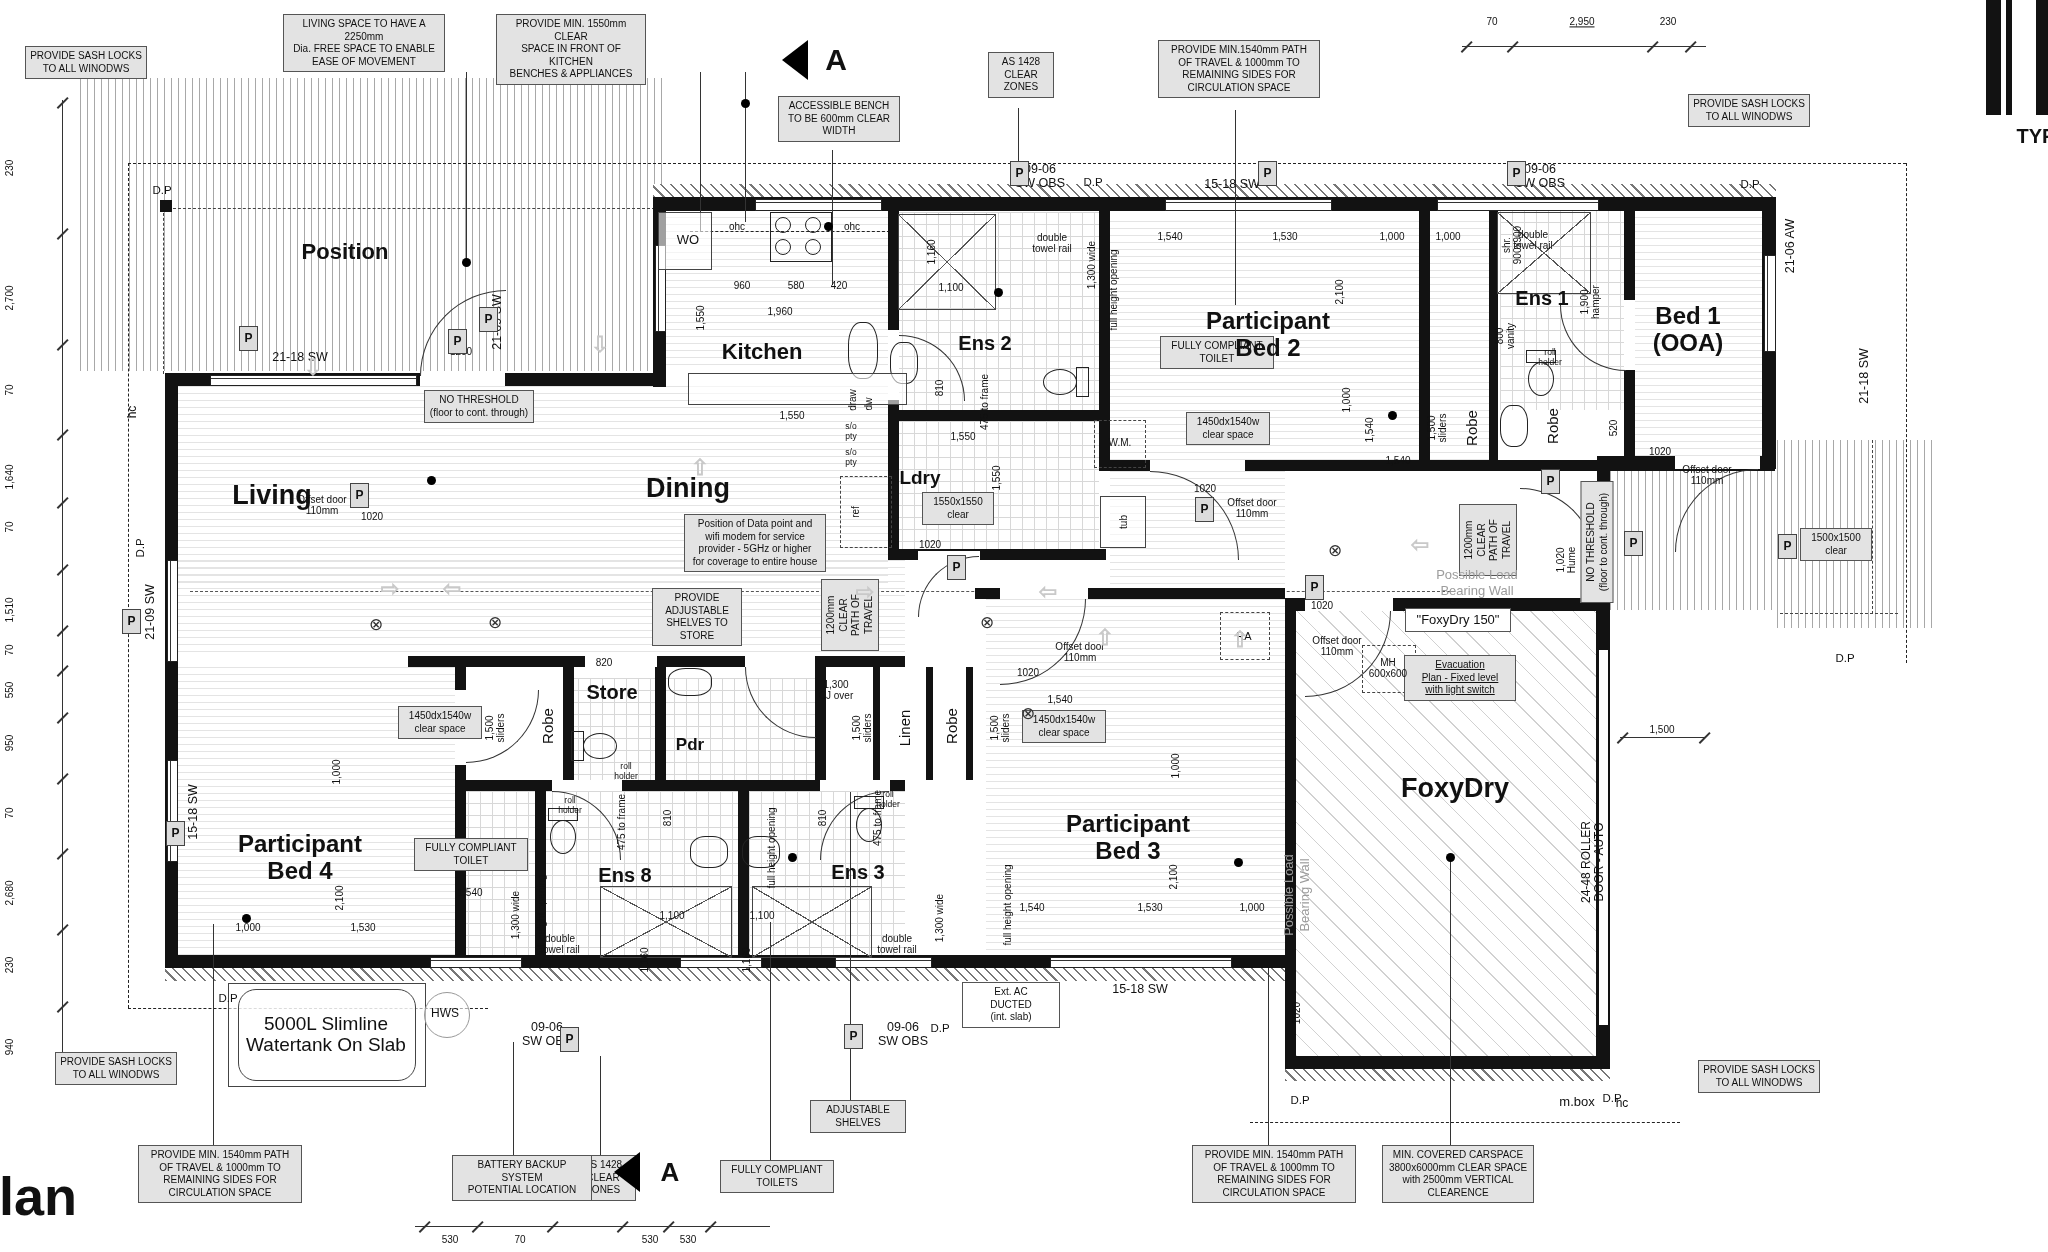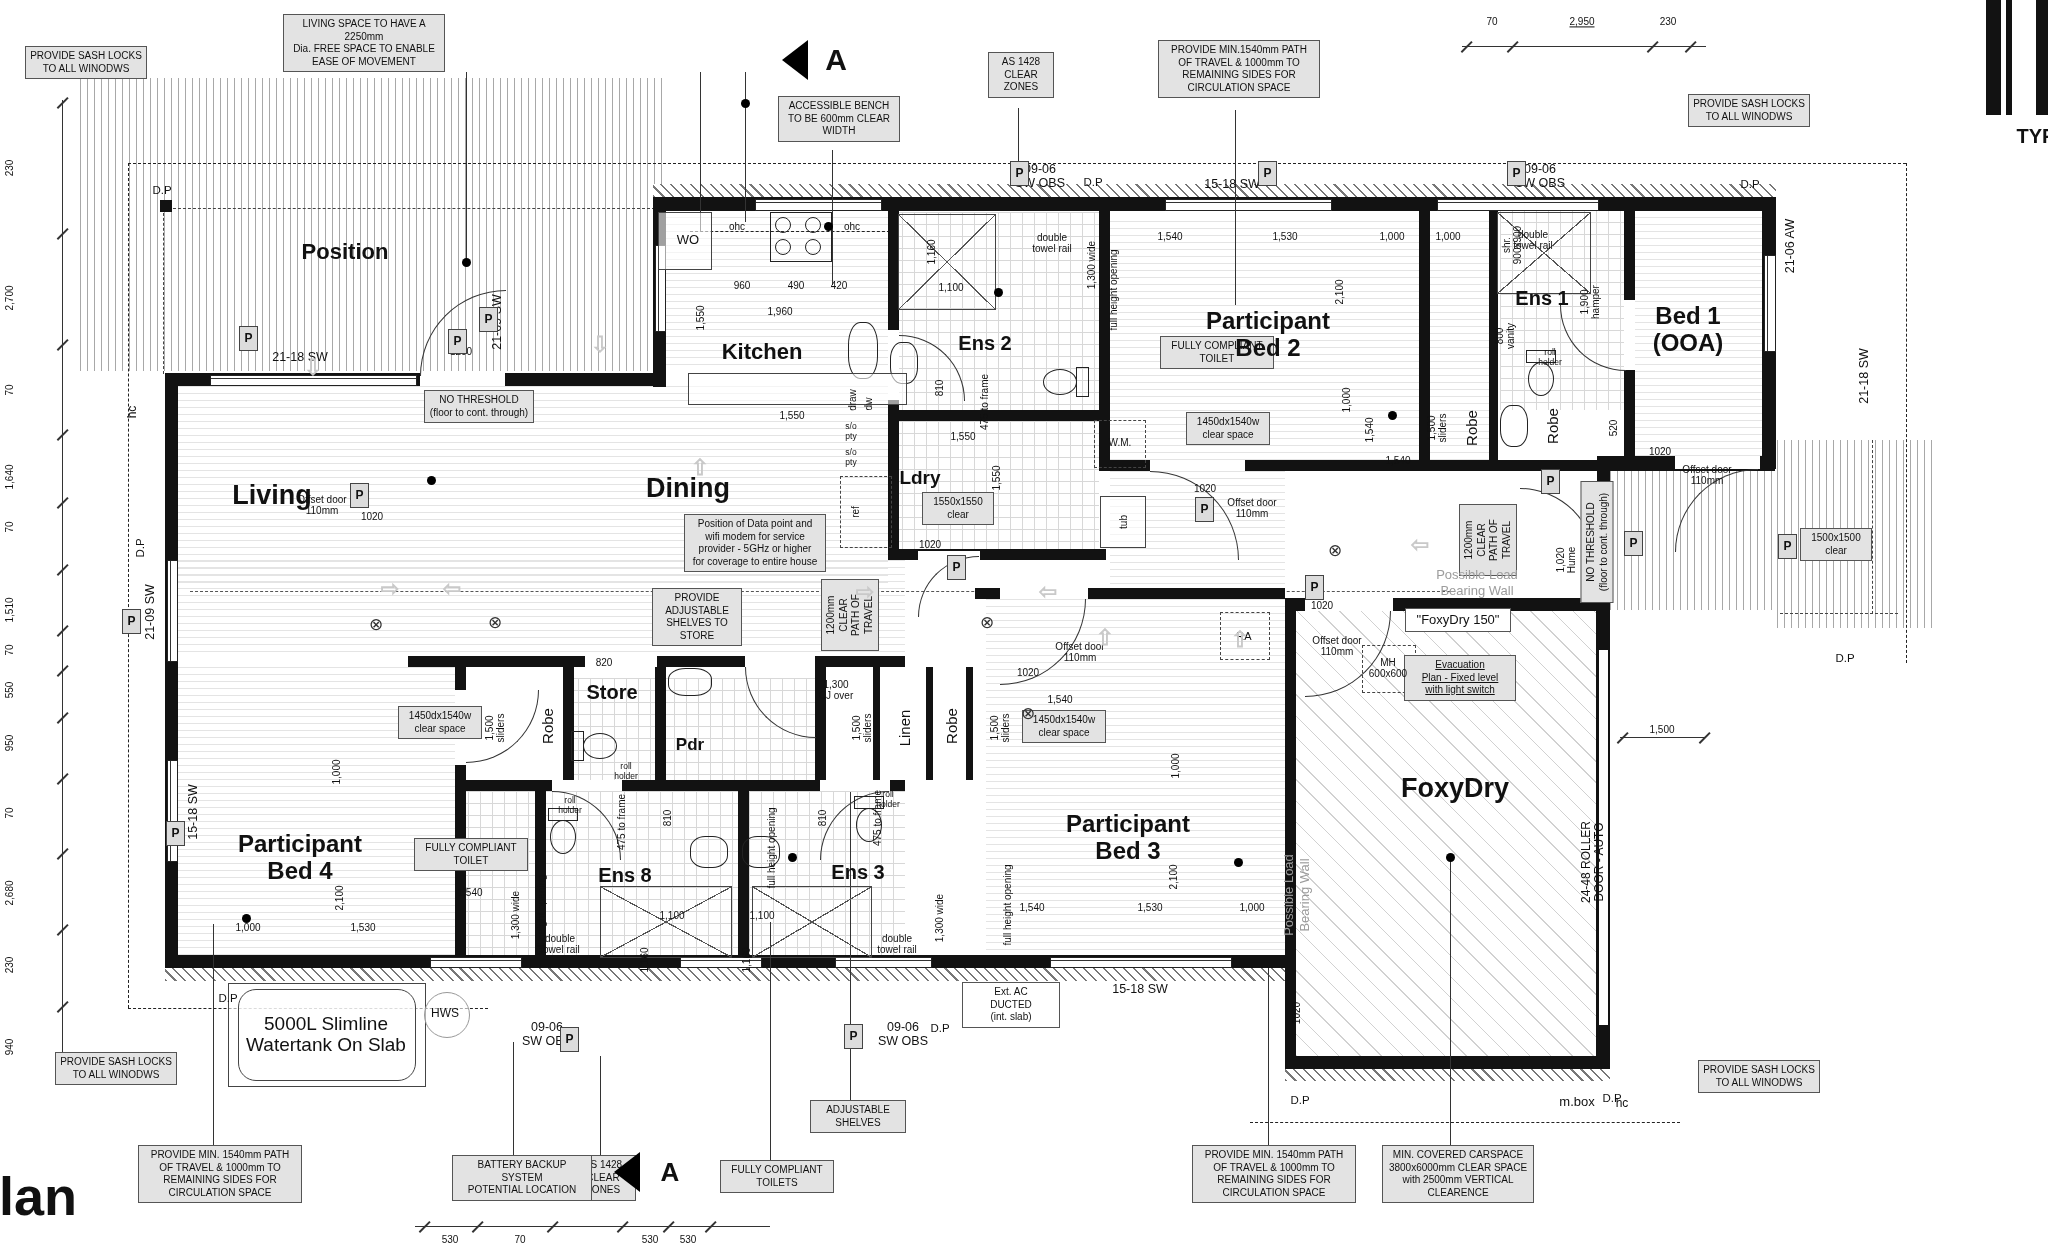--- a/index.html
+++ b/index.html
@@ -261,20 +261,23 @@
       <i style="left: 4px; top: 4px;"></i>
       <i style="left: 34px; top: 4px;"></i>
       <i style="left: 4px; top: 26px;"></i>
       <i style="left: 34px; top: 26px;"></i>
     </div>
     <div class="note" style="left: 25px; top: 46px; width: 112px;">PROVIDE SASH LOCKS
 TO ALL WINODWS</div>
     <div class="note" style="left: 283px; top: 14px; width: 152px;">LIVING SPACE TO HAVE A 2250mm
 Dia. FREE SPACE TO ENABLE
 EASE OF MOVEMENT</div>
+    <div class="note" style="left: 496px; top: 14px; width: 140px;">PROVIDE MIN. 1550mm CLEAR
+SPACE IN FRONT OF KITCHEN
+BENCHES &amp; APPLIANCES</div>
     <div class="note" style="left: 778px; top: 96px; width: 112px;">ACCESSIBLE BENCH
 TO BE 600mm CLEAR
 WIDTH</div>
     <div class="note" style="left: 988px; top: 52px; width: 56px;">AS 1428
 CLEAR
 ZONES</div>
     <div class="note" style="left: 1158px; top: 40px; width: 152px;">PROVIDE MIN.1540mm PATH
 OF TRAVEL &amp; 1000mm TO
 REMAINING SIDES FOR
 CIRCULATION SPACE</div>
@@ -397,21 +400,21 @@
     <div class="lbl dim r" style="left: 10px; top: 743px;">950</div>
     <div class="lbl dim r" style="left: 10px; top: 813px;">70</div>
     <div class="lbl dim r" style="left: 10px; top: 893px;">2,680</div>
     <div class="lbl dim r" style="left: 10px; top: 965px;">230</div>
     <div class="lbl dim r" style="left: 10px; top: 1047px;">940</div>
     <div class="lbl dim" style="left: 450px; top: 1240px;">530</div>
     <div class="lbl dim" style="left: 520px; top: 1240px;">70</div>
     <div class="lbl dim" style="left: 650px; top: 1240px;">530</div>
     <div class="lbl dim" style="left: 688px; top: 1240px;">530</div>
     <div class="lbl dim" style="left: 742px; top: 286px;">960</div>
-    <div class="lbl dim" style="left: 796px; top: 286px;">490</div>
+    <div class="lbl dim" style="left: 796px; top: 286px;">580</div>
     <div class="lbl dim" style="left: 839px; top: 286px;">420</div>
     <div class="lbl dim" style="left: 780px; top: 312px;">1,960</div>
     <div class="lbl dim r" style="left: 701px; top: 318px;">1,550</div>
     <div class="lbl dim" style="left: 792px; top: 416px;">1,550</div>
     <div class="lbl dim" style="left: 951px; top: 288px;">1,100</div>
     <div class="lbl dim r" style="left: 932px; top: 252px;">1,160</div>
     <div class="lbl dim r" style="left: 940px; top: 388px;">810</div>
     <div class="lbl dim r" style="left: 985px; top: 402px;">475 to frame</div>
     <div class="lbl dim" style="left: 963px; top: 437px;">1,550</div>
     <div class="lbl dim r" style="left: 997px; top: 478px;">1,550</div>

